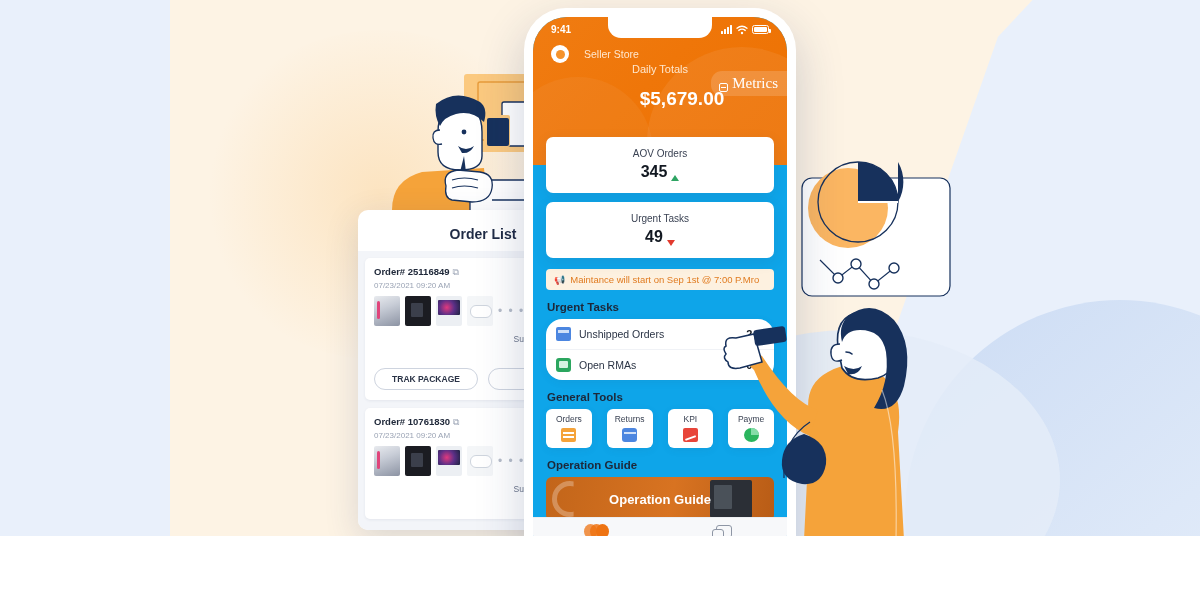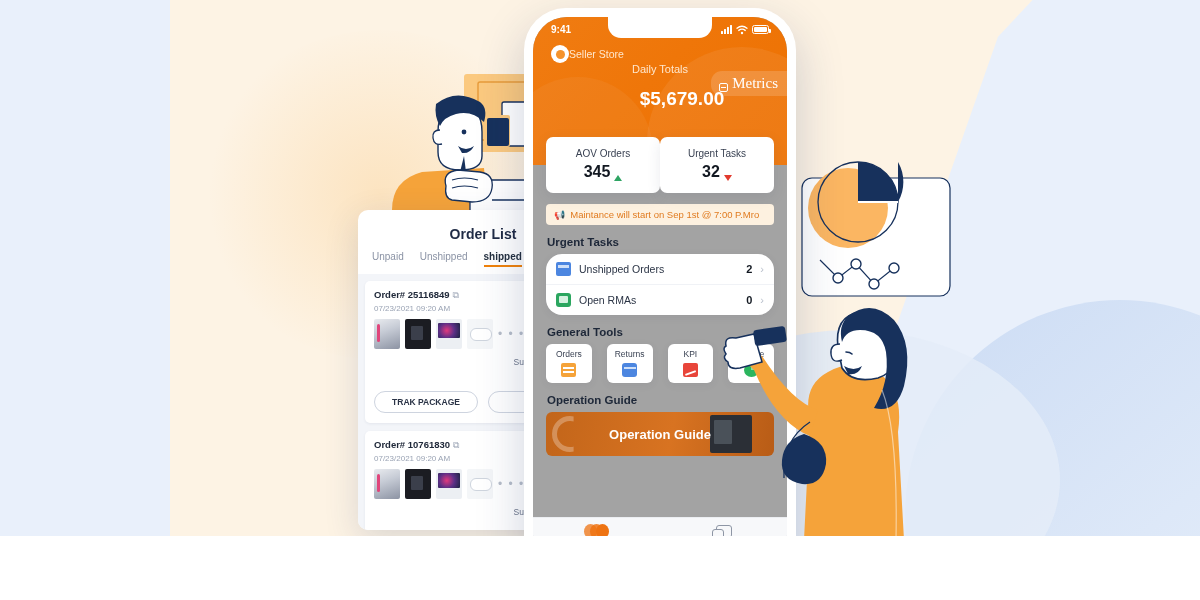--- a/index.html
+++ b/index.html
@@ -106,21 +106,21 @@
 
   
   .phone {
     position: absolute; left: 524px; top: 8px; width: 272px; height: 570px;
     background: #ffffff; border-radius: 42px;
     box-shadow: 0 18px 48px rgba(30,50,100,.22);
     padding: 9px; z-index: 18;
   }
   .phone-screen {
     position: relative; width: 100%; height: 100%;
-    border-radius: 34px; overflow: hidden; background: #a3a3a3;
+    border-radius: 34px; overflow: hidden; background: #0ea5e9;
   }
   .notch {
     position: absolute; left: 50%; transform: translateX(-50%); top: 0;
     width: 104px; height: 21px; background: #ffffff;
     border-bottom-left-radius: 13px; border-bottom-right-radius: 13px; z-index: 5;
   }
   .phone-header {
     background: linear-gradient(135deg, #f07c12 0%, #ef7609 45%, #ed7102 100%);
     height: 148px; position: relative; overflow: hidden;
   }
@@ -138,39 +138,39 @@
   }
   .status-icons { display:flex; align-items:center; gap:4px; }
   .bars { display:flex; align-items:flex-end; gap:1px; height:9px; }
   .bars i { width:2px; background:#fff; border-radius:.5px; display:block; }
   .bars i:nth-child(1){height:3px}.bars i:nth-child(2){height:5px}
   .bars i:nth-child(3){height:7px}.bars i:nth-child(4){height:9px}
   .batt { width:17px; height:9px; border:1.2px solid #fff; border-radius:2.5px; position:relative; }
   .batt:before{content:"";position:absolute;inset:1.2px;background:#fff;border-radius:1px;}
   .batt:after{content:"";position:absolute;right:-3px;top:2.5px;width:1.6px;height:4px;background:#fff;border-radius:0 1px 1px 0;}
 
-  .store-row { display:flex; align-items:center; gap:0; padding: 10px 0 0 18px; position:relative; z-index:6;}
+  .store-row { display:flex; align-items:center; gap:15px; padding: 10px 0 0 18px; position:relative; z-index:6;}
   .store-avatar {
     width:18px;height:18px;border-radius:50%;background:#fff;
     display:flex;align-items:center;justify-content:center;
   }
   .store-avatar span{width:9px;height:9px;border-radius:50%;background:#f5932d;display:block;}
   .store-name { color:#ffe7cd; font-size:10.5px; }
   .metrics-pill {
     position:absolute; right:0; top:54px; background: rgba(255,255,255,.16);
     color:#fff; font-size:15px; padding:4px 9px 4px 8px;
     border-top-left-radius:11px; border-bottom-left-radius:11px;
     display:flex; align-items:flex-end; gap:4px; z-index:7;font-family:Liberation Serif, serif;
   }
   .metrics-ico { width:9px;height:9px;border:1.2px solid #fff;border-radius:2px;position:relative;}
   .metrics-ico:after{content:"";position:absolute;left:1px;top:3px;width:5px;height:1.2px;background:#fff;}
   .daily-label { text-align:center; color:#ffe7cd; font-size:11px; position:relative; z-index:6;}
   .daily-value { text-align:center; color:#fff; font-size:19px; font-weight:700; margin-top:13px; position:relative; z-index:6;padding-left:44px;}
 
-  .kpi-wrap { display:flex; padding: 0 13px; margin-top: -28px; position:relative; z-index:8;}
+  .kpi-wrap { display:flex; gap:9px; padding: 0 13px; margin-top: -28px; position:relative; z-index:8;flex-direction:column;}
   .kpi-card {
     flex:1; background:#fff; border-radius:7px; padding: 11px 0 12px 0; text-align:center;
     box-shadow: 0 4px 14px rgba(50,60,90,.10);
   }
   .kpi-card .k-label { font-size:10px; color:#3a4253; }
   .kpi-card .k-value { font-size:16px; font-weight:700; color:#121821; margin-top:4px; display:inline-flex; align-items:flex-end; gap:4px;}
   .tri-up { width:0;height:0;border-left:4px solid transparent;border-right:4px solid transparent;border-bottom:6px solid #2ea463;}
   .tri-dn { width:0;height:0;border-left:4px solid transparent;border-right:4px solid transparent;border-top:6px solid #e23a2e;}
 
   .notice {
@@ -284,26 +284,20 @@
     <path d="M68 42 L108 42" stroke="#ffffff" stroke-width="2"></path>
     <polyline points="30,100 48,118 66,104 84,124 104,108" fill="none" stroke="#17315c" stroke-width="1.2"></polyline>
     <circle cx="48" cy="118" r="5" fill="#fff" stroke="#17315c" stroke-width="1.4"></circle>
     <circle cx="66" cy="104" r="5" fill="#fff" stroke="#17315c" stroke-width="1.4"></circle>
     <circle cx="84" cy="124" r="5" fill="#fff" stroke="#17315c" stroke-width="1.4"></circle>
     <circle cx="104" cy="108" r="5" fill="#fff" stroke="#17315c" stroke-width="1.4"></circle>
   </svg>
 
   <div class="order-panel">
     <div class="order-title">Order List</div>
-    <div class="order-tabs">
-      <div class="tab">Unpaid</div>
-      <div class="tab">Unshipped</div>
-      <div class="tab active">shipped</div>
-      <div class="tab">Voi</div>
-    </div>
     <div class="order-body">
 
       <div class="order-card">
         <div class="order-no">
           <span>Order# 25116849</span><span class="copy">⧉</span>
         </div>
         <div class="order-status">Ship</div>
         <div class="order-date">07/23/2021 09:20 AM</div>
         <div class="thumb-row">
           <div class="thumb t1"></div>
@@ -390,21 +384,21 @@
         <div class="kpi-card">
           <div class="k-label">AOV Orders</div>
           <div class="k-value">
             <span>345</span>
             <span class="tri-up"></span>
           </div>
         </div>
         <div class="kpi-card">
           <div class="k-label">Urgent Tasks</div>
           <div class="k-value">
-            <span>32</span>
+            <span>49</span>
             <span class="tri-dn"></span>
           </div>
         </div>
       </div>
 
       <div class="notice">
         <span class="horn">📢</span>
         <span>Maintance will start on Sep 1st @ 7:00 P.Mro</span>
       </div>
 

